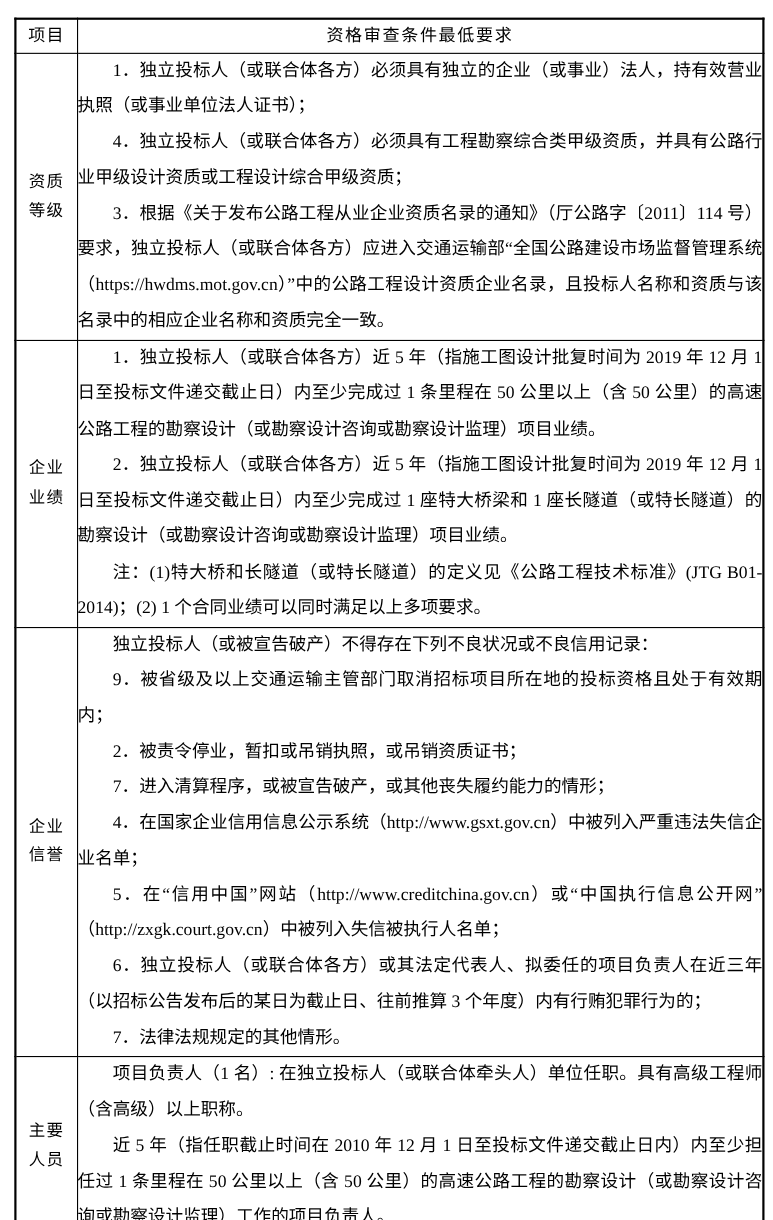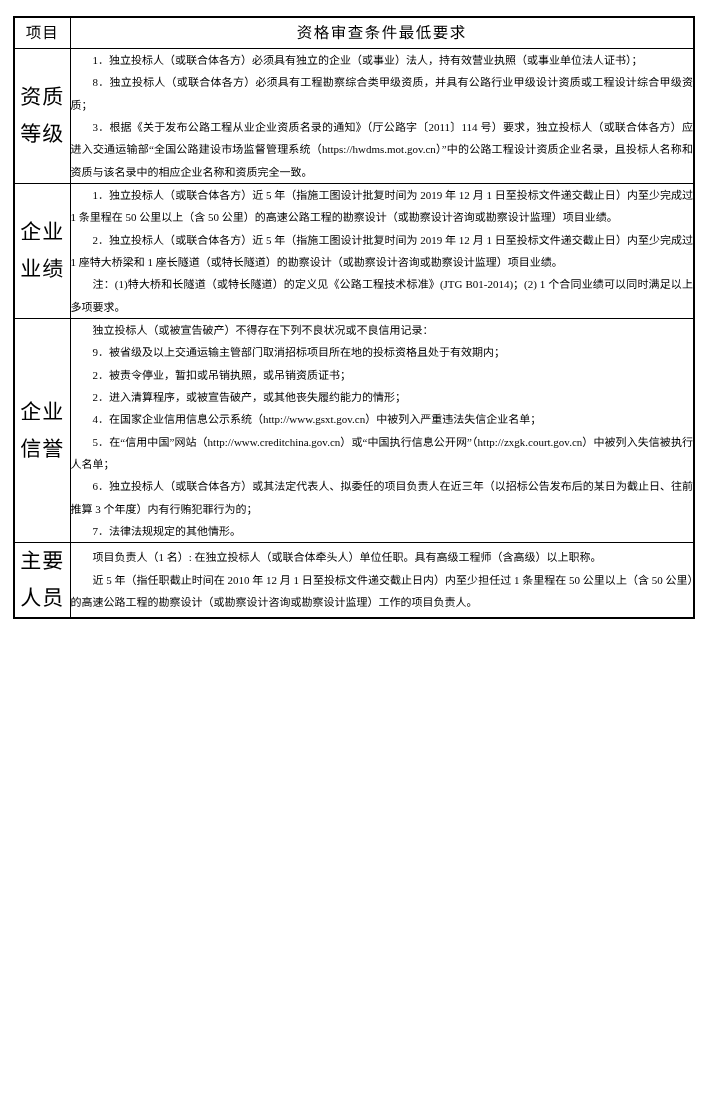--- a/index.html
+++ b/index.html
@@ -51,31 +51,31 @@
     text-align: center;
     height: 30px;
     line-height: 30px;
     letter-spacing: 1px;
     font-family: "Liberation Serif", "DejaVu Serif", serif;
   }
   .hdr-req { letter-spacing: 1.5px; }
 
   .cat-cell {
     text-align: center;
-    font-size: 21px;
+    font-size: 15px;
     line-height: 1.75;
     letter-spacing: 1px;
     padding: 0 2px;
     white-space: pre-line;
     font-family: "Liberation Serif", "DejaVu Serif", serif;
   }
 
   .body-cell {
     padding: 6px 8px 6px 10px;
-    font-size: 11px;
+    font-size: 16px;
     line-height: 2.03;
     text-align: justify;
     text-justify: inter-ideograph;
     font-family: "Liberation Serif", "DejaVu Serif", serif;
   }
 
   .body-cell p {
     margin: 0;
     text-indent: 2em;
     text-align: justify;
@@ -104,21 +104,21 @@
         <th class="hdr-req">资格审查条件最低要求</th>
       </tr>
     </thead>
     <tbody>
 
       <tr>
         <td class="cat-cell">资质
 等级</td>
         <td class="body-cell">
           <p>1．独立投标人（或联合体各方）必须具有独立的企业（或事业）法人，持有效营业执照（或事业单位法人证书）；</p>
-          <p>8．独立投标人（或联合体各方）必须具有工程勘察综合类甲级资质，并具有公路行业甲级设计资质或工程设计综合甲级资质；</p>
+          <p>4．独立投标人（或联合体各方）必须具有工程勘察综合类甲级资质，并具有公路行业甲级设计资质或工程设计综合甲级资质；</p>
           <p>3．根据《关于发布公路工程从业企业资质名录的通知》（厅公路字〔2011〕114 号）要求，独立投标人（或联合体各方）应进入交通运输部“全国公路建设市场监督管理系统（https://hwdms.mot.gov.cn）”中的公路工程设计资质企业名录，且投标人名称和资质与该名录中的相应企业名称和资质完全一致。</p>
         </td>
       </tr>
 
       <tr>
         <td class="cat-cell">企业
 业绩</td>
         <td class="body-cell">
           <p>1．独立投标人（或联合体各方）近 5 年（指施工图设计批复时间为 2019 年 12 月 1 日至投标文件递交截止日）内至少完成过 1 条里程在 50 公里以上（含 50 公里）的高速公路工程的勘察设计（或勘察设计咨询或勘察设计监理）项目业绩。</p>
           <p>2．独立投标人（或联合体各方）近 5 年（指施工图设计批复时间为 2019 年 12 月 1 日至投标文件递交截止日）内至少完成过 1 座特大桥梁和 1 座长隧道（或特长隧道）的勘察设计（或勘察设计咨询或勘察设计监理）项目业绩。</p>
@@ -126,21 +126,21 @@
         </td>
       </tr>
 
       <tr>
         <td class="cat-cell">企业
 信誉</td>
         <td class="body-cell">
           <p>独立投标人（或被宣告破产）不得存在下列不良状况或不良信用记录：</p>
           <p>9．被省级及以上交通运输主管部门取消招标项目所在地的投标资格且处于有效期内；</p>
           <p>2．被责令停业，暂扣或吊销执照，或吊销资质证书；</p>
-          <p>2．进入清算程序，或被宣告破产，或其他丧失履约能力的情形；</p>
+          <p>7．进入清算程序，或被宣告破产，或其他丧失履约能力的情形；</p>
           <p>4．在国家企业信用信息公示系统（http://www.gsxt.gov.cn）中被列入严重违法失信企业名单；</p>
           <p>5．在“信用中国”网站（http://www.creditchina.gov.cn）或“中国执行信息公开网”（http://zxgk.court.gov.cn）中被列入失信被执行人名单；</p>
           <p>6．独立投标人（或联合体各方）或其法定代表人、拟委任的项目负责人在近三年（以招标公告发布后的某日为截止日、往前推算 3 个年度）内有行贿犯罪行为的；</p>
           <p>7．法律法规规定的其他情形。</p>
         </td>
       </tr>
 
       <tr>
         <td class="cat-cell">主要
 人员</td>

